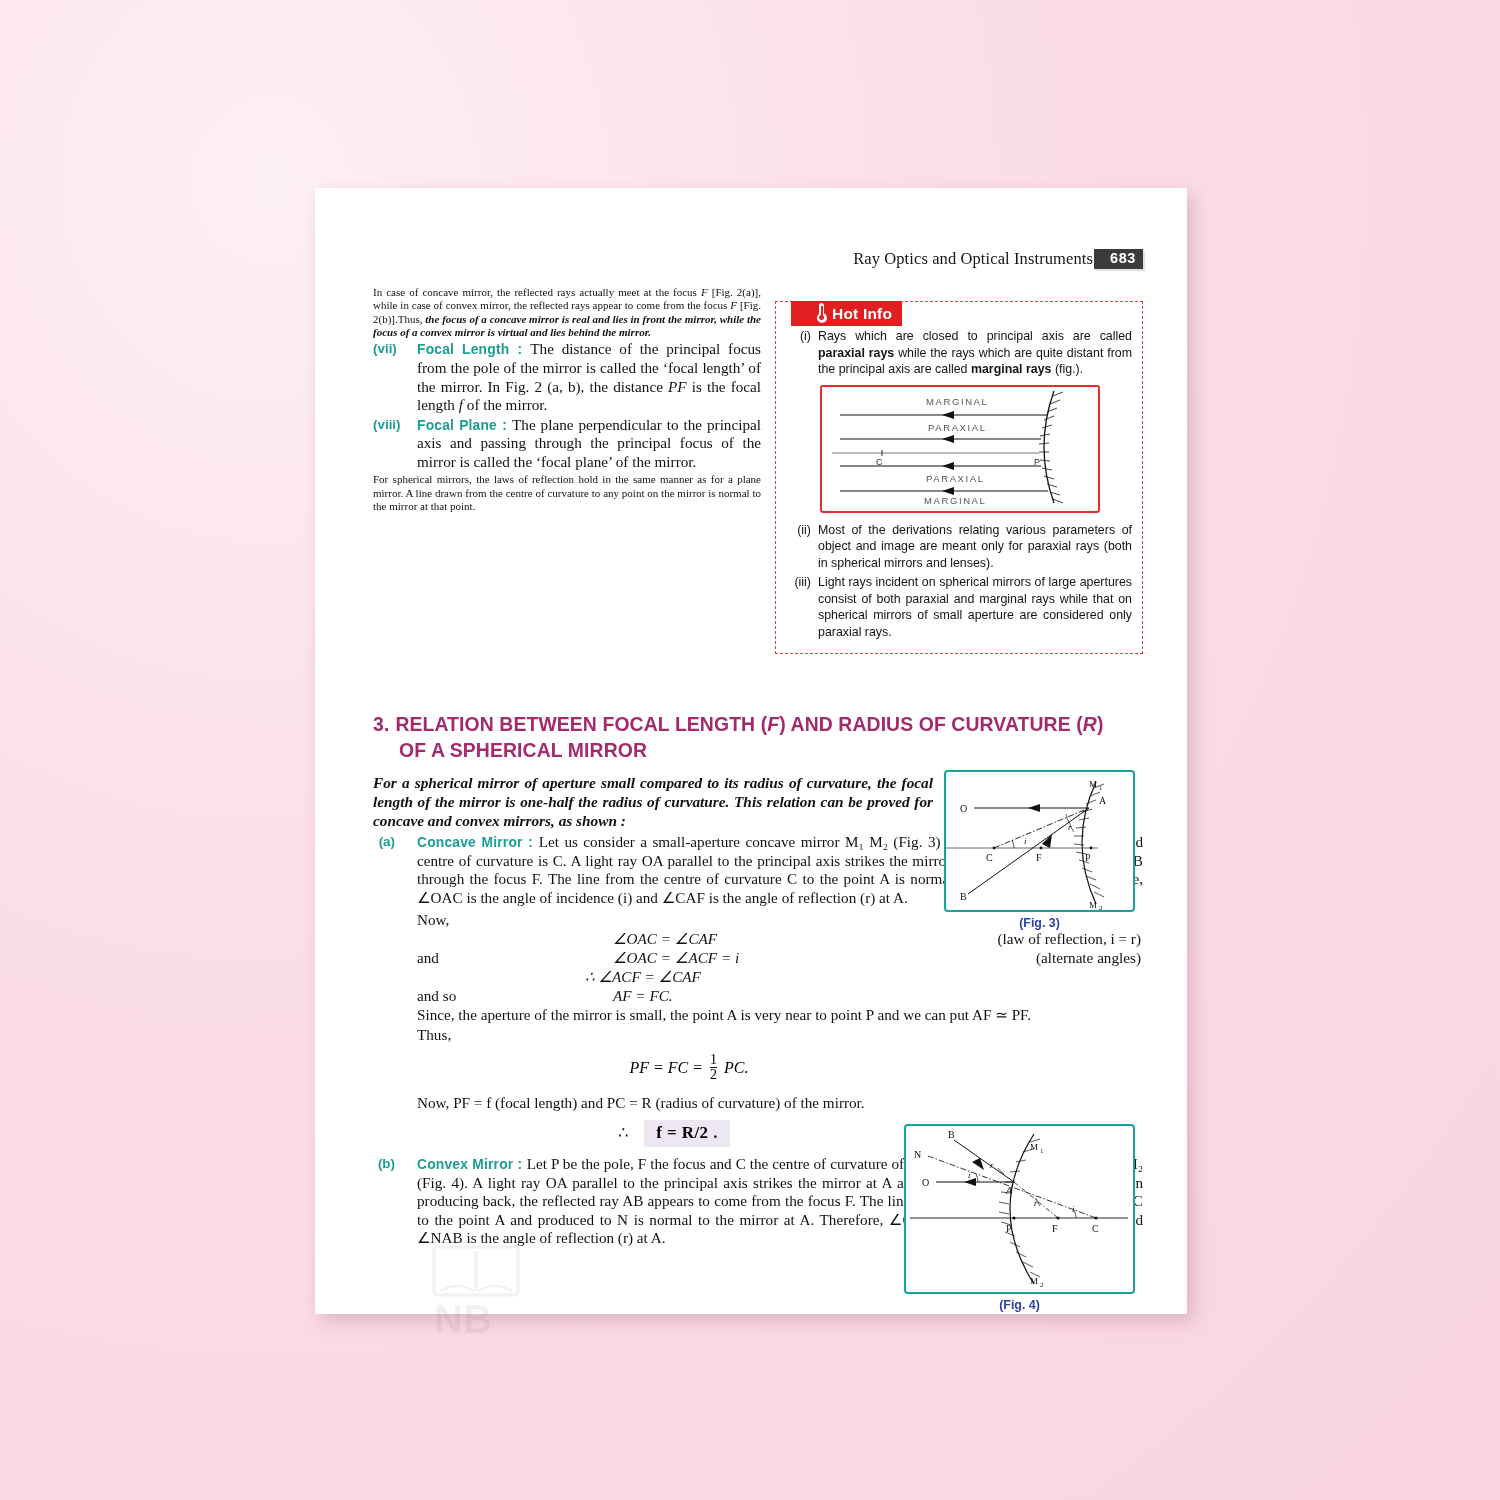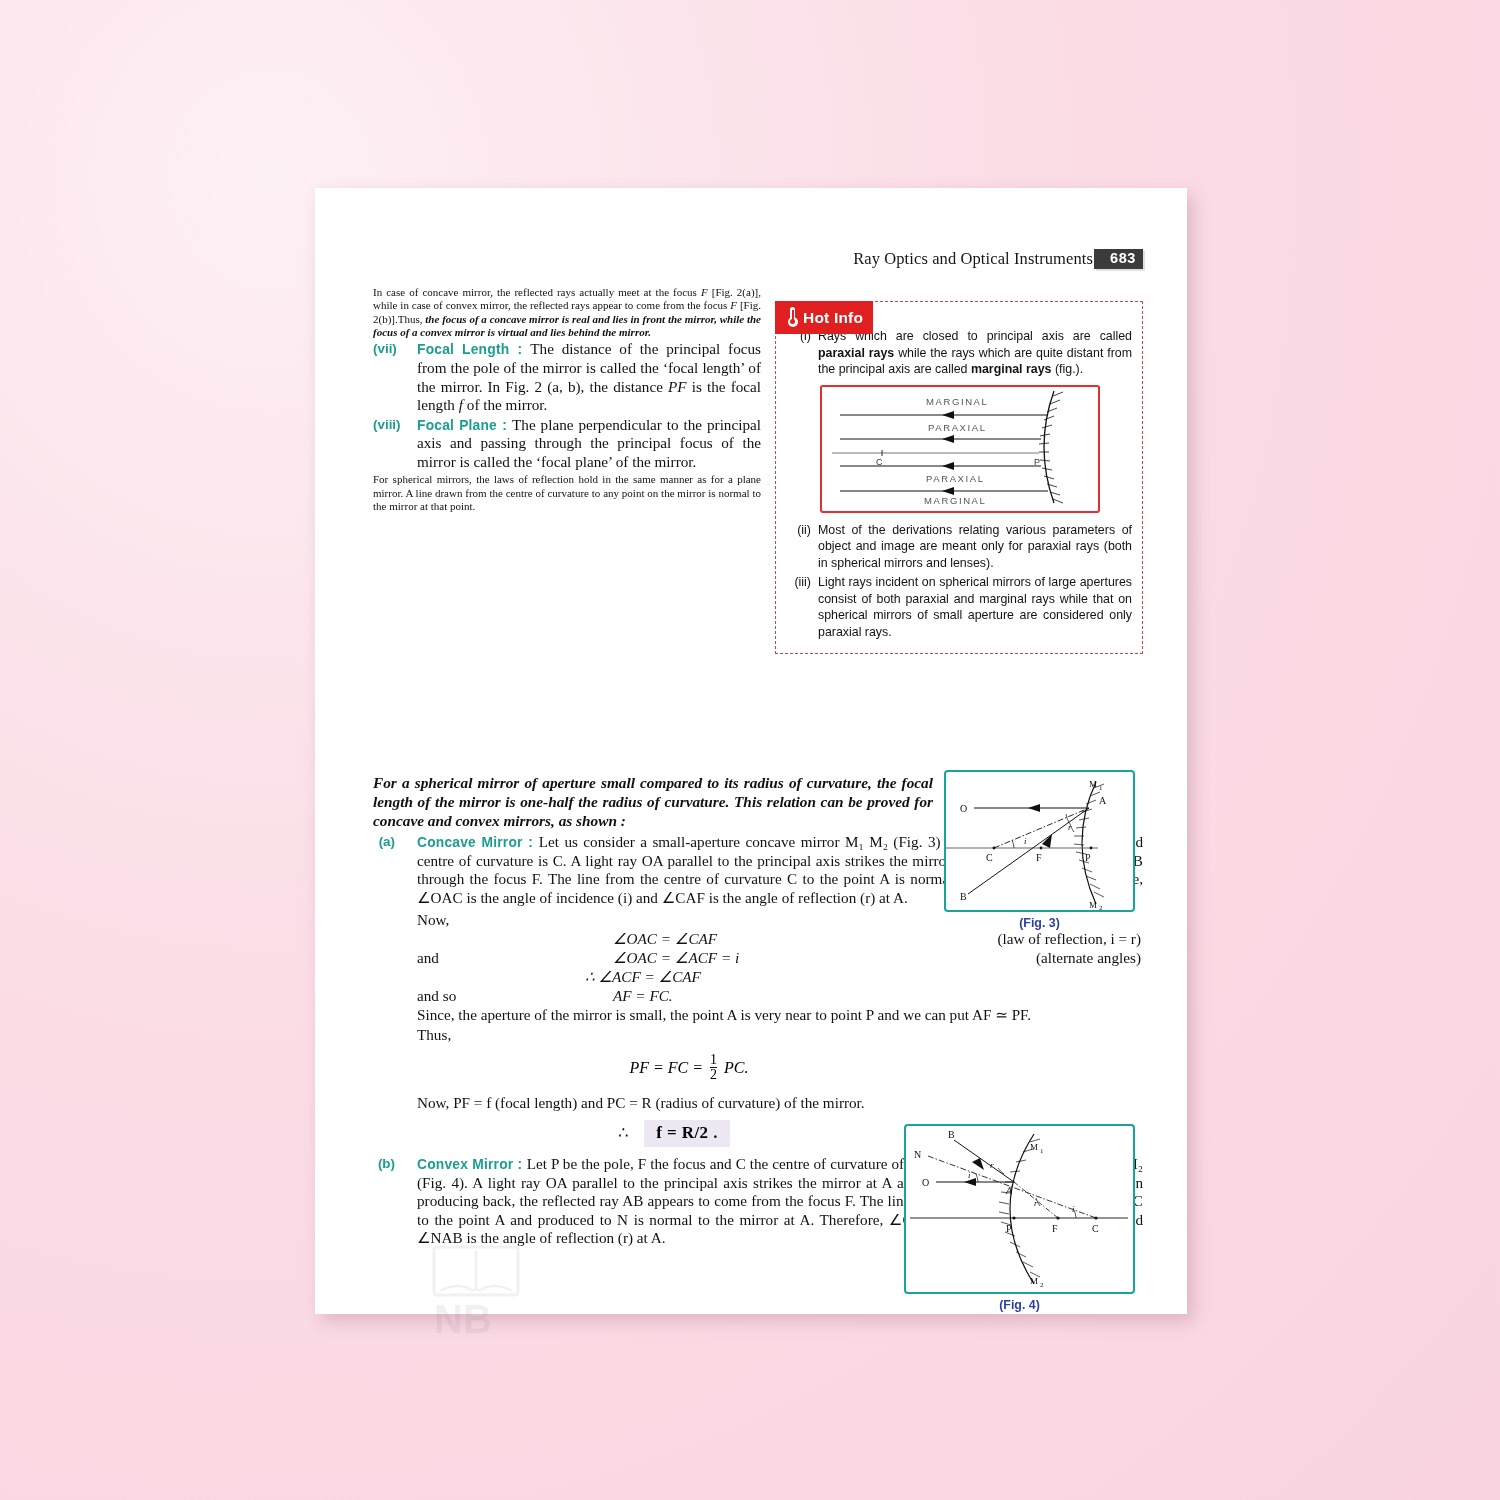--- a/index.html
+++ b/index.html
@@ -132,27 +132,27 @@
   }
   .hotinfo-box {
     border: 1.6px dashed #d94141;
     padding: 26px 10px 10px 12px;
     box-sizing: border-box;
     width: 368px;
     min-height: 330px;
   }
   .hotinfo-tab {
     position: absolute;
-    left: 0px;
+    left: 16px;
     top: 0px;
     display: flex;
     align-items: center;
     background: #e02020;
-    height: 33px;
-    padding: 0 10px 0 11px;
+    height: 25px;
+    padding: 0 10px 0 24px;
     z-index: 4;
   }
   .thermo {
     width: 13px;
     height: 22px;
     position: relative;
     margin-right: 4px;
     flex: 0 0 13px;
   }
   .thermo .stem {
@@ -439,20 +439,24 @@
 
           <div class="hi-item">
             <div class="hi-mark">(iii)</div>
             <div class="hi-body">Light rays incident on spherical mirrors of large apertures consist of both paraxial and marginal rays while that on spherical mirrors of small aperture are considered only paraxial rays.</div>
           </div>
 
         </div>
       </div>
     </div>
 
+    <div class="section-head">
+      <span class="num">3.</span><span>RELATION BETWEEN FOCAL LENGTH (</span><i>F</i><span>) AND RADIUS OF CURVATURE (</span><i>R</i><span>)</span>
+      <span class="l2">OF A SPHERICAL MIRROR</span>
+    </div>
 
     <div class="mainbody">
 
       <div class="intro-ital">For a spherical mirror of aperture small compared to its radius of curvature, the focal length of the mirror is one-half the radius of curvature. This relation can be proved for concave and convex mirrors, as shown :</div>
 
       <div class="listrow" style="margin-top:2px">
         <div class="marker">(a)</div>
         <div class="listbody narrow">
           <span class="term">Concave Mirror</span><span class="term"> : </span><span>Let us consider a small-aperture concave mirror M₁ M₂ (Fig. 3) whose pole is P, focus is F and centre of curvature is C. A light ray OA parallel to the principal axis strikes the mirror at A and is reflected along AB through the focus F. The line from the centre of curvature C to the point A is normal to the mirror at A. Therefore, ∠OAC is the angle of incidence (i) and ∠CAF is the angle of reflection (r) at A.</span>
         </div>

